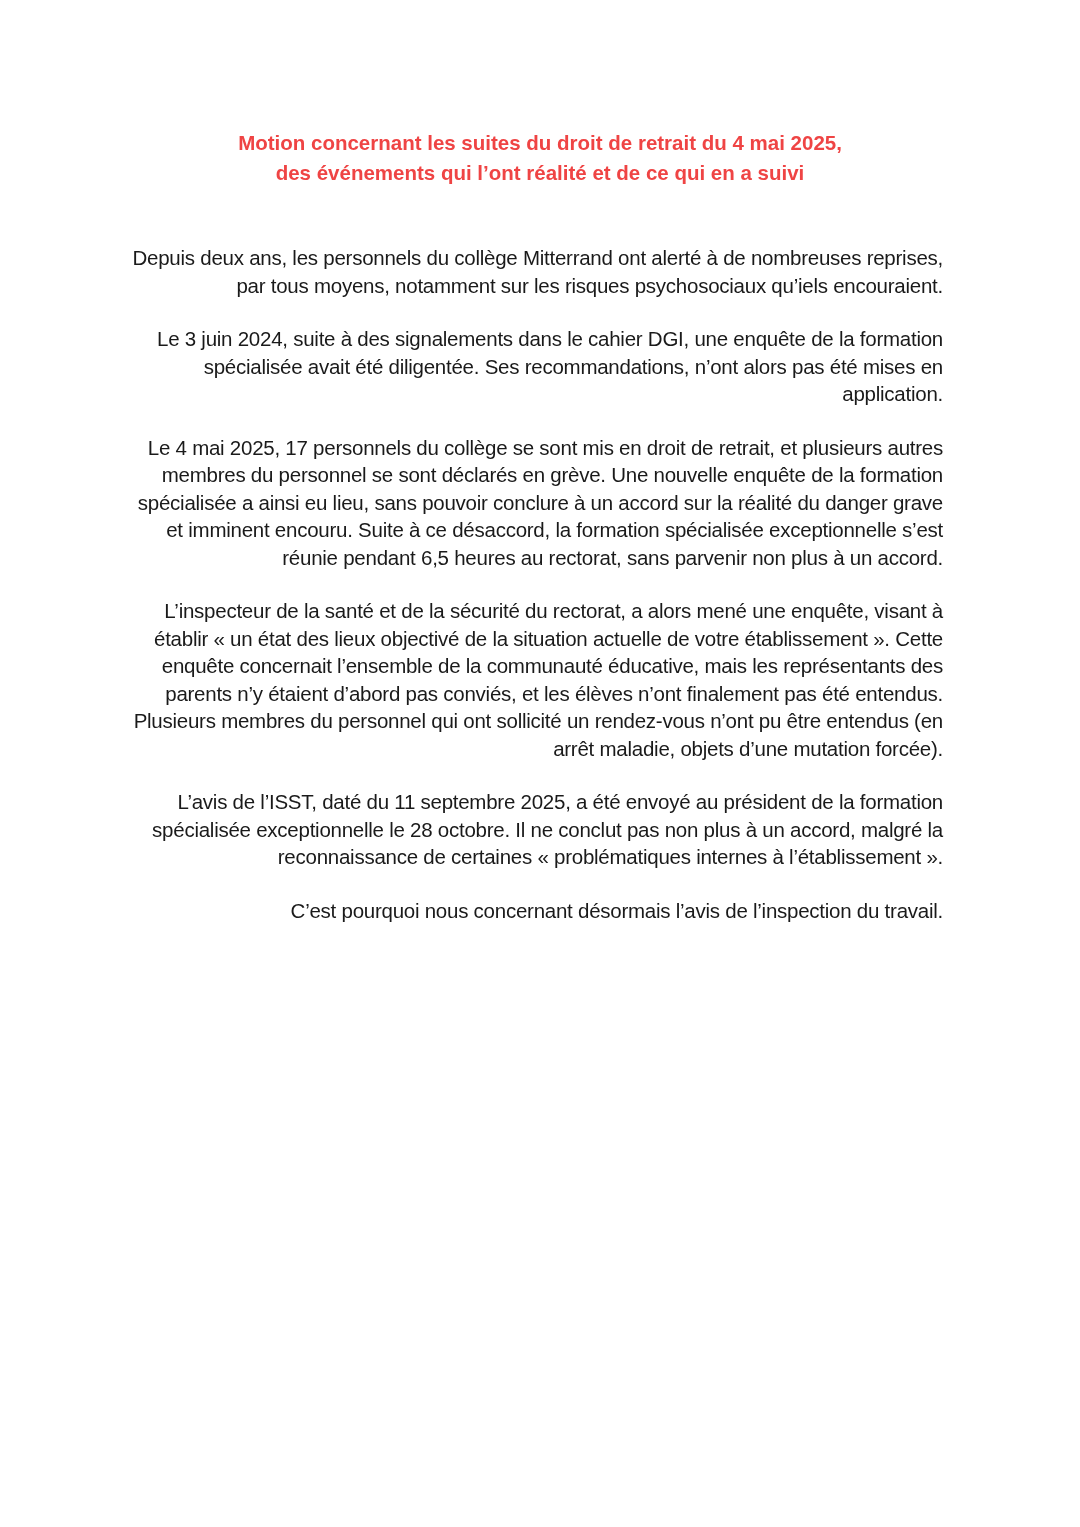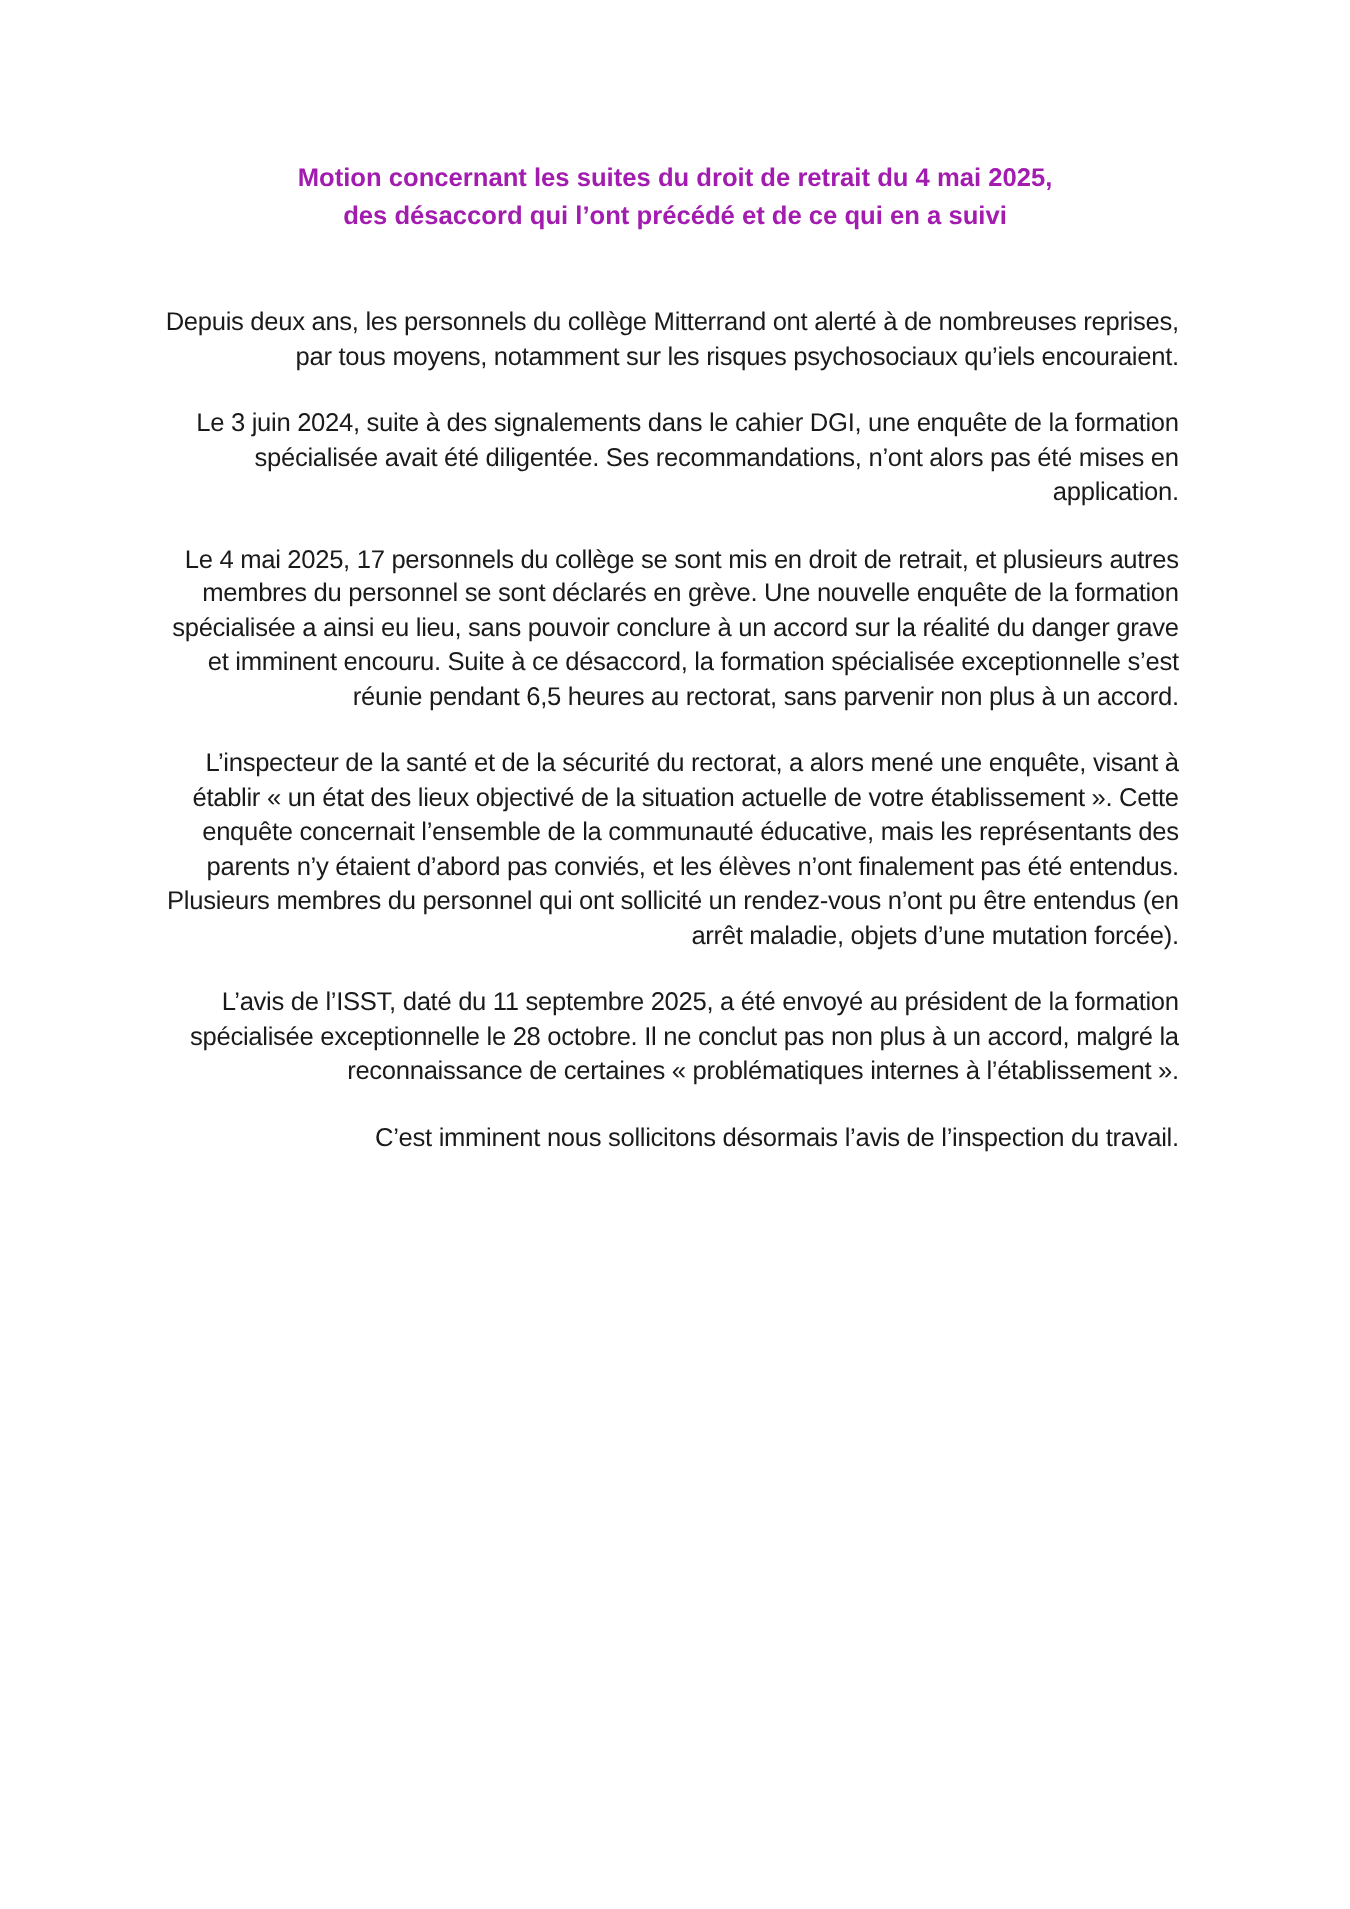--- a/index.html
+++ b/index.html
@@ -17,21 +17,21 @@
     overflow: hidden;
     font-family: "Liberation Sans", "DejaVu Sans", sans-serif;
     color: #1a1a1a;
   }
   .doc-title {
     margin: 128px 120px 0 120px;
     text-align: center;
     font-weight: bold;
     font-size: 20.5px;
     line-height: 30px;
-    color: #a21caf;
+    color: #ef4444;
   }
   .doc-title .title-line {
     display: block;
   }
   .doc-body {
     margin: 56px 130px 0 129px;
     width: 814px;
     font-size: 20.5px;
     line-height: 27.5px;
     letter-spacing: -0.25px;
@@ -45,25 +45,25 @@
     margin-bottom: 0;
   }
 </style>
 </head>
 <body>
 
 <div class="page">
 
   <h1 class="doc-title">
     <span class="title-line">Motion concernant les suites du droit de retrait du 4 mai 2025,</span>
-    <span class="title-line">des désaccord qui l’ont précédé et de ce qui en a suivi</span>
+    <span class="title-line">des événements qui l’ont réalité et de ce qui en a suivi</span>
   </h1>
 
   <div class="doc-body">
     <p>Depuis deux ans, les personnels du collège Mitterrand ont alerté à de nombreuses reprises, par tous moyens, notamment sur les risques psychosociaux qu’iels encouraient.</p>
     <p>Le 3 juin 2024, suite à des signalements dans le cahier DGI, une enquête de la formation spécialisée avait été diligentée. Ses recommandations, n’ont alors pas été mises en application.</p>
     <p>Le 4 mai 2025, 17 personnels du collège se sont mis en droit de retrait, et plusieurs autres membres du personnel se sont déclarés en grève. Une nouvelle enquête de la formation spécialisée a ainsi eu lieu, sans pouvoir conclure à un accord sur la réalité du danger grave et imminent encouru. Suite à ce désaccord, la formation spécialisée exceptionnelle s’est réunie pendant 6,5 heures au rectorat, sans parvenir non plus à un accord.</p>
     <p>L’inspecteur de la santé et de la sécurité du rectorat, a alors mené une enquête, visant à établir « un état des lieux objectivé de la situation actuelle de votre établissement ». Cette enquête concernait l’ensemble de la communauté éducative, mais les représentants des parents n’y étaient d’abord pas conviés, et les élèves n’ont finalement pas été entendus. Plusieurs membres du personnel qui ont sollicité un rendez-vous n’ont pu être entendus (en arrêt maladie, objets d’une mutation forcée).</p>
     <p>L’avis de l’ISST, daté du 11 septembre 2025, a été envoyé au président de la formation spécialisée exceptionnelle le 28 octobre. Il ne conclut pas non plus à un accord, malgré la reconnaissance de certaines « problématiques internes à l’établissement ».</p>
-    <p>C’est imminent nous sollicitons désormais l’avis de l’inspection du travail.</p>
+    <p>C’est pourquoi nous concernant désormais l’avis de l’inspection du travail.</p>
   </div>
 
 </div>
 
 </body></html>

